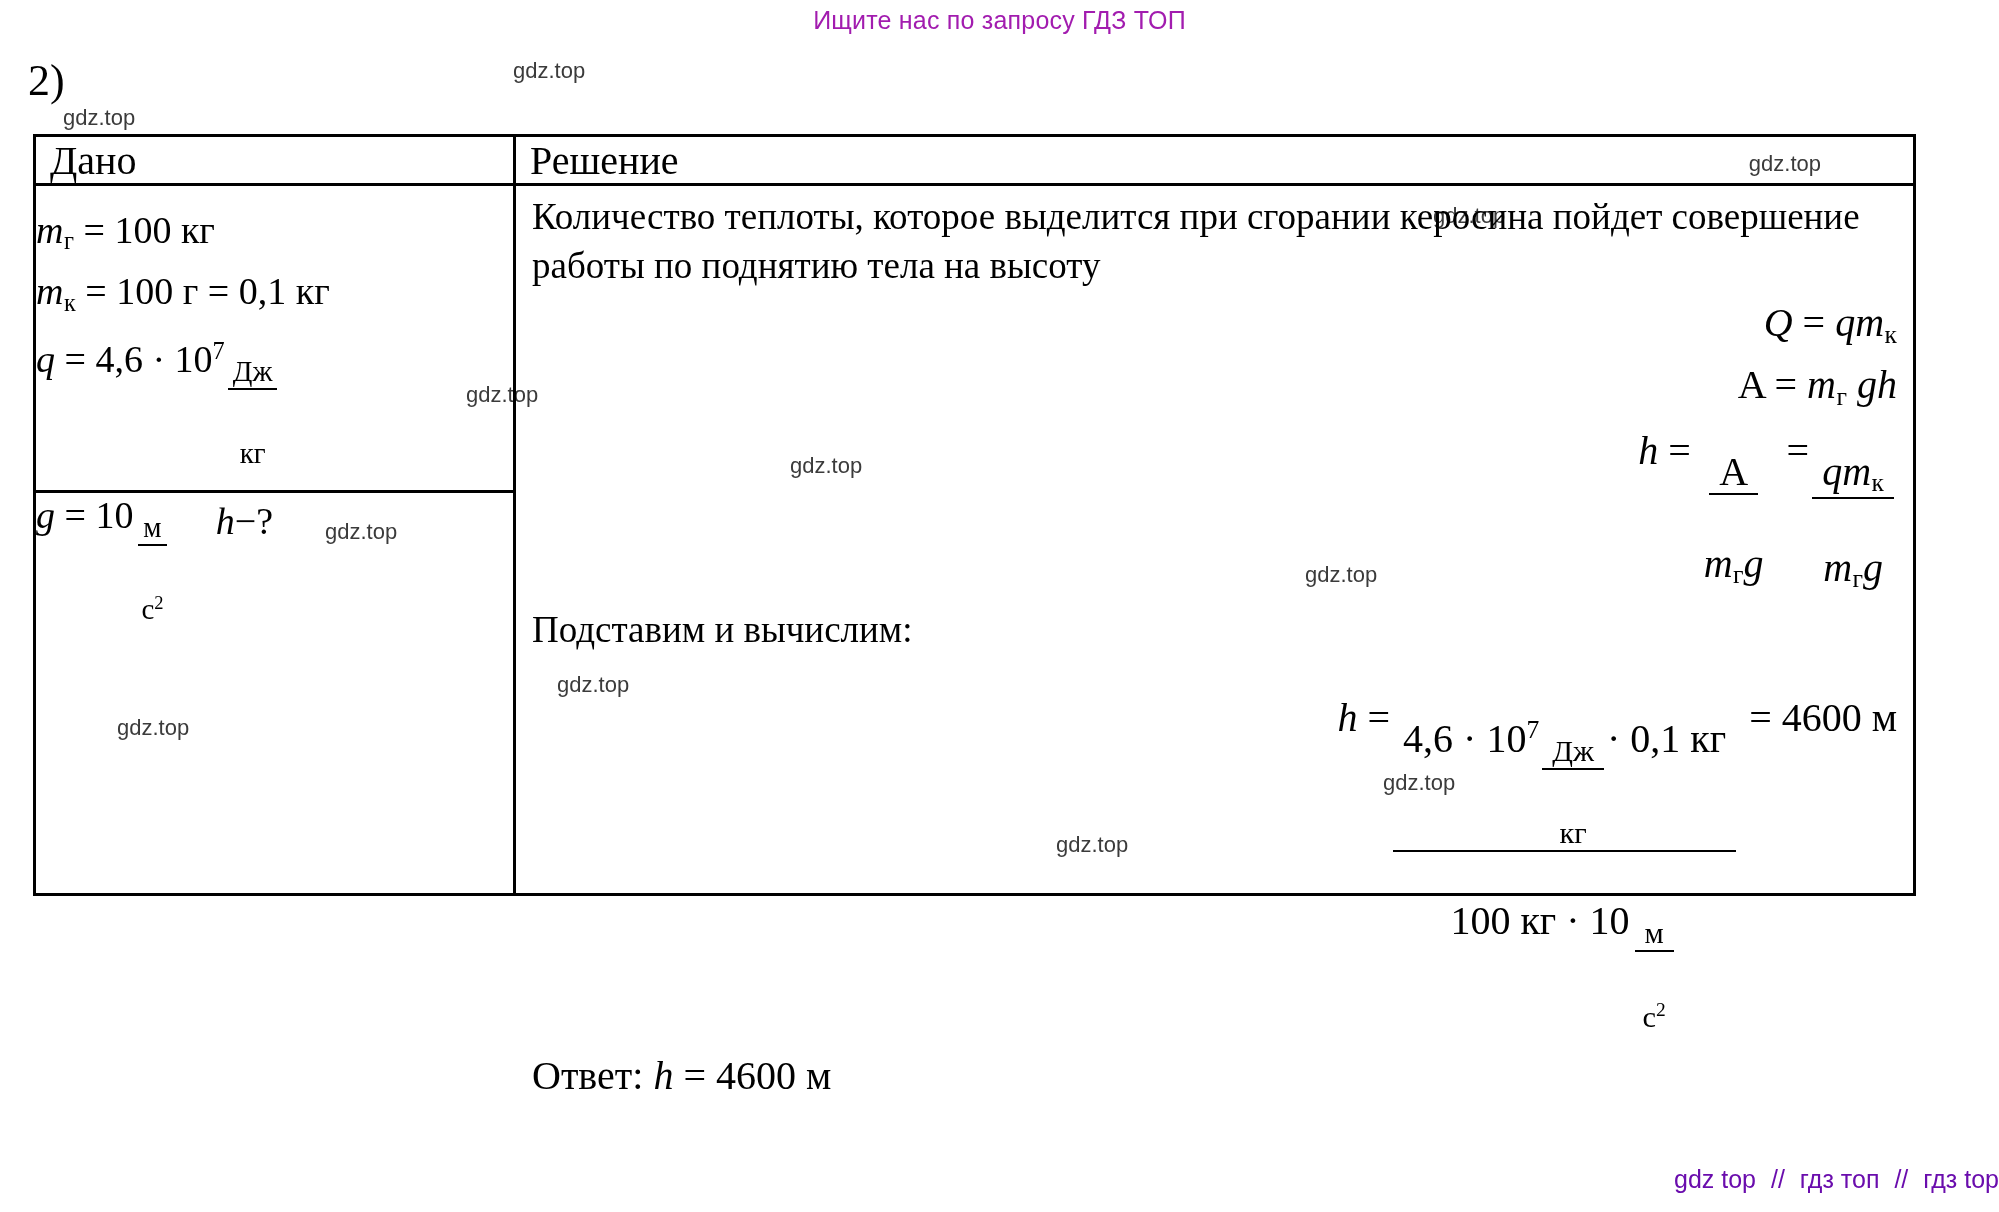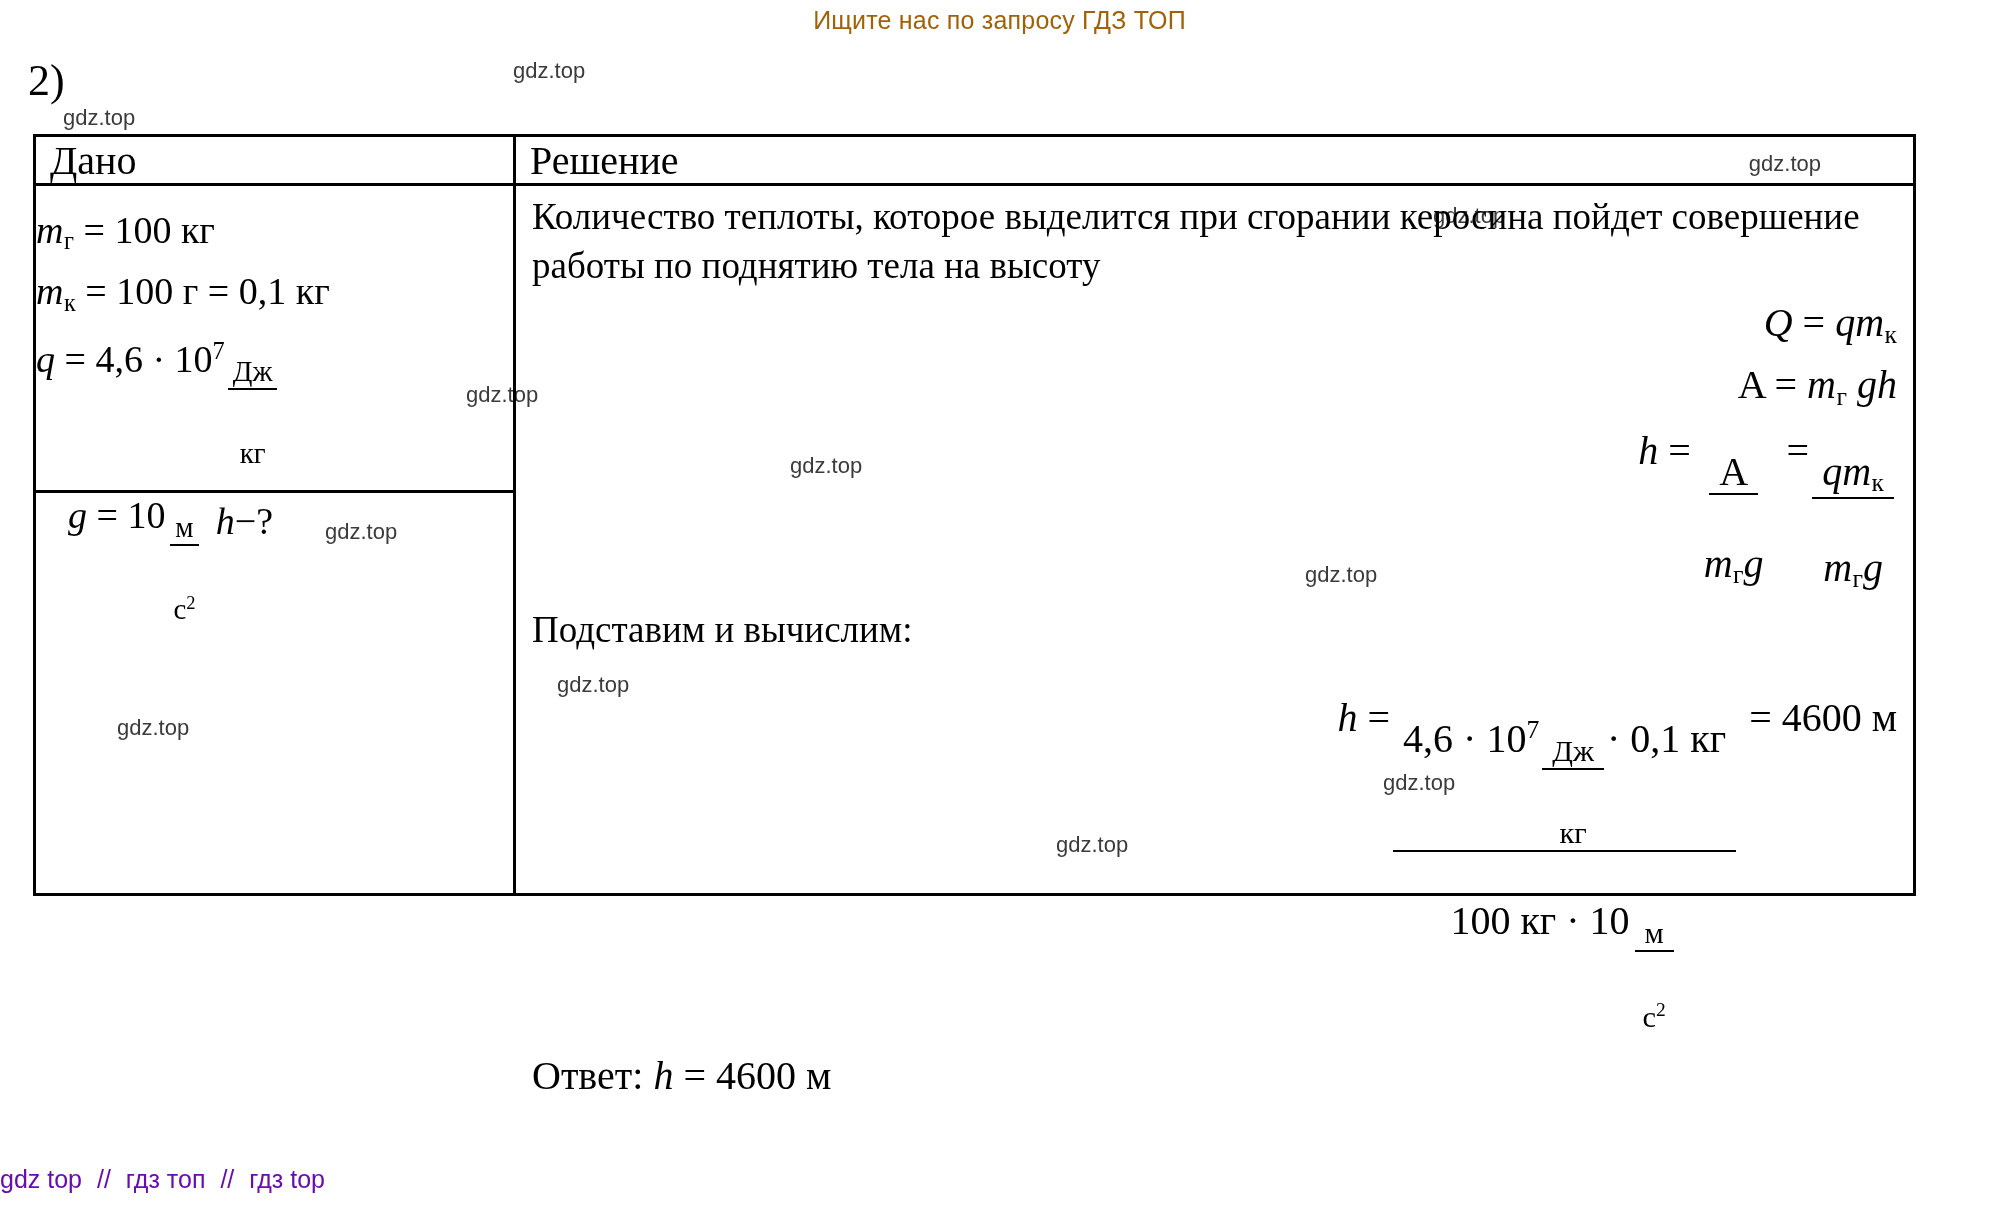--- a/index.html
+++ b/index.html
@@ -13,21 +13,21 @@
     overflow: hidden;
   }
 
   
   .top-banner {
     position: absolute;
     top: 6px;
     left: 0;
     width: 100%;
     text-align: center;
-    color: #a16207;
+    color: #a21caf;
     font-family: "Liberation Sans", sans-serif;
     font-size: 25px;
     letter-spacing: 0.2px;
   }
 
   
   .problem-number {
     position: absolute;
     top: 55px;
     left: 28px;
@@ -140,21 +140,21 @@
   .frac.tall .num, .frac.tall .den { padding: 0 10px; }
 
   
   .given-row {
     text-align: left;
     margin-top: 14px;
     position: relative;
   }
   .given-row.r1 { padding-right: 22px; }
   .given-row.r3 { margin-top: 20px; }
-  .given-row.r4 { margin-top: 24px; padding-right: 34px; margin-left: 32px; }
+  .given-row.r4 { margin-top: 24px; padding-right: 34px; }
 
   .ask-row {
     position: absolute;
     top: 6px;
     left: 0;
     width: 100%;
     text-align: center;
     padding-right: 60px;
   }
 
@@ -311,20 +311,20 @@
         <span class="mi">h</span>
         <span>=</span>
         <span>4600</span>
         <span class="mup">м</span>
       </div>
 
     </div>
   </div>
 </div>
 
-<div style="position:absolute; left:0; bottom:18px; width:100%; text-align:left;
+<div style="position:absolute; left:0; bottom:18px; width:100%; text-align:right;
             font-family:'Liberation Sans', sans-serif; font-size:25px; color:#6a0dad;">
   <span>gdz top</span>
   <span style="padding:0 8px;">//</span>
   <span>гдз топ</span>
   <span style="padding:0 8px;">//</span>
   <span>гдз top</span>
 </div>
 
 </body></html>

